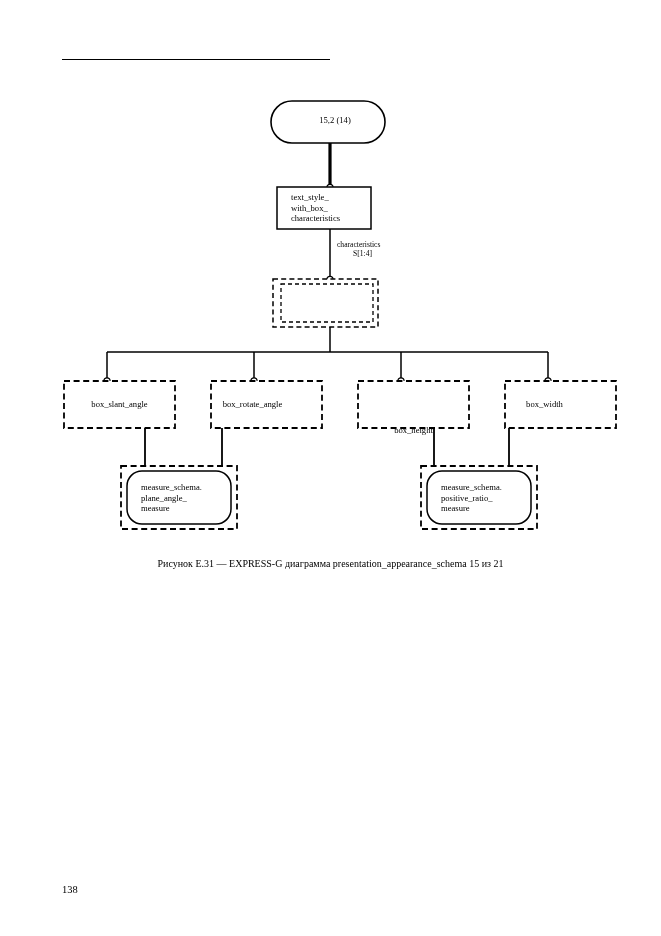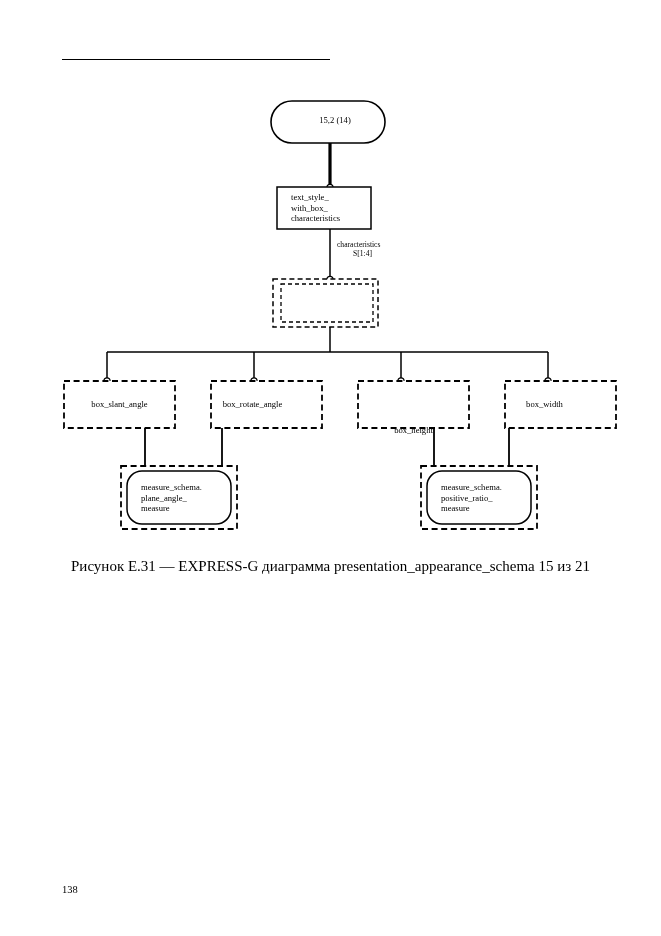--- a/index.html
+++ b/index.html
@@ -78,21 +78,21 @@
   }
 
   
   .figure-caption {
     position: absolute;
     left: 0;
     top: 558px;
     width: 661px;
     text-align: center;
     font-family: "Liberation Serif", serif;
-    font-size: 15px;
+    font-size: 10px;
     white-space: nowrap;
   }
 
   
   .page-number {
     position: absolute;
     left: 62px;
     top: 846px;
     font-family: "Liberation Serif", serif;
     font-size: 10.5px;

